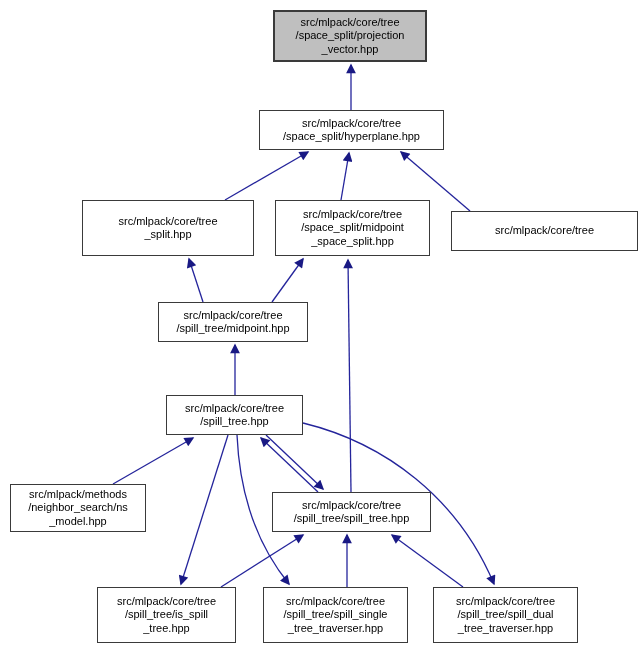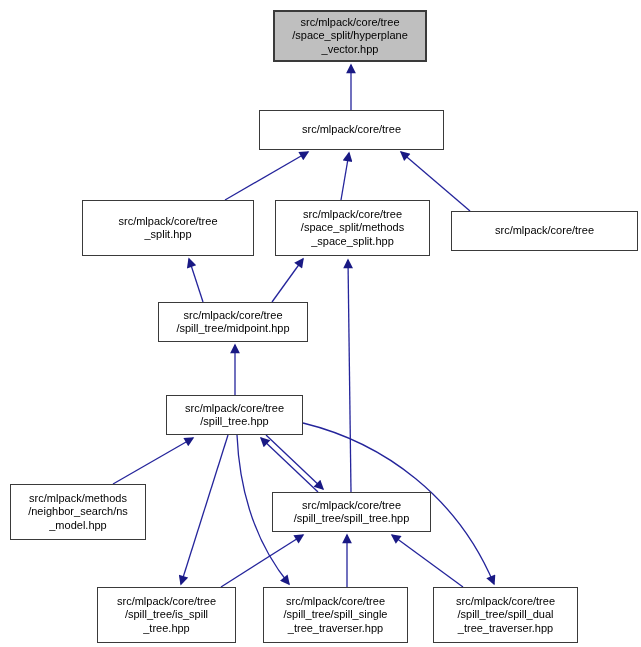--- a/index.html
+++ b/index.html
@@ -68,54 +68,55 @@
       <path d="M303,423 C385,443 458,498 494,584" marker-end="url(#arrow)" stroke="#24249b"></path>
       <path d="M221,587 L303,535" marker-end="url(#arrow)" stroke="#24249b"></path>
       <path d="M347,587 L347,535" marker-end="url(#arrow)" stroke="#24249b"></path>
       <path d="M463,587 L392,535" marker-end="url(#arrow)" stroke="#24249b"></path>
       <path d="M351,492 L348,260" marker-end="url(#arrow)" stroke="#24249b"></path>
     </g>
   </svg>
 
   <div class="node node--current" style="left:273px; top:10px; width:154px; height:52px;">
     <span>src/mlpack/core/tree</span>
-    <span>/space_split/hyperplane</span>
+    <span>/space_split/projection</span>
     <span>_vector.hpp</span>
   </div>
 
   <div class="node" style="left:259px; top:110px; width:185px; height:40px;">
     <span>src/mlpack/core/tree</span>
+    <span>/space_split/hyperplane.hpp</span>
   </div>
 
   <div class="node" style="left:82px; top:200px; width:172px; height:56px;">
     <span>src/mlpack/core/tree</span>
     <span>_split.hpp</span>
   </div>
 
   <div class="node" style="left:275px; top:200px; width:155px; height:56px;">
     <span>src/mlpack/core/tree</span>
-    <span>/space_split/methods</span>
+    <span>/space_split/midpoint</span>
     <span>_space_split.hpp</span>
   </div>
 
   <div class="node" style="left:451px; top:211px; width:187px; height:40px;">
     <span>src/mlpack/core/tree</span>
   </div>
 
   <div class="node" style="left:158px; top:302px; width:150px; height:40px;">
     <span>src/mlpack/core/tree</span>
     <span>/spill_tree/midpoint.hpp</span>
   </div>
 
   <div class="node" style="left:166px; top:395px; width:137px; height:40px;">
     <span>src/mlpack/core/tree</span>
     <span>/spill_tree.hpp</span>
   </div>
 
-  <div class="node" style="left:10px; top:484px; width:136px; height:56px;">
+  <div class="node" style="left:10px; top:484px; width:136px; height:48px;">
     <span>src/mlpack/methods</span>
     <span>/neighbor_search/ns</span>
     <span>_model.hpp</span>
   </div>
 
   <div class="node" style="left:272px; top:492px; width:159px; height:40px;">
     <span>src/mlpack/core/tree</span>
     <span>/spill_tree/spill_tree.hpp</span>
   </div>
 

